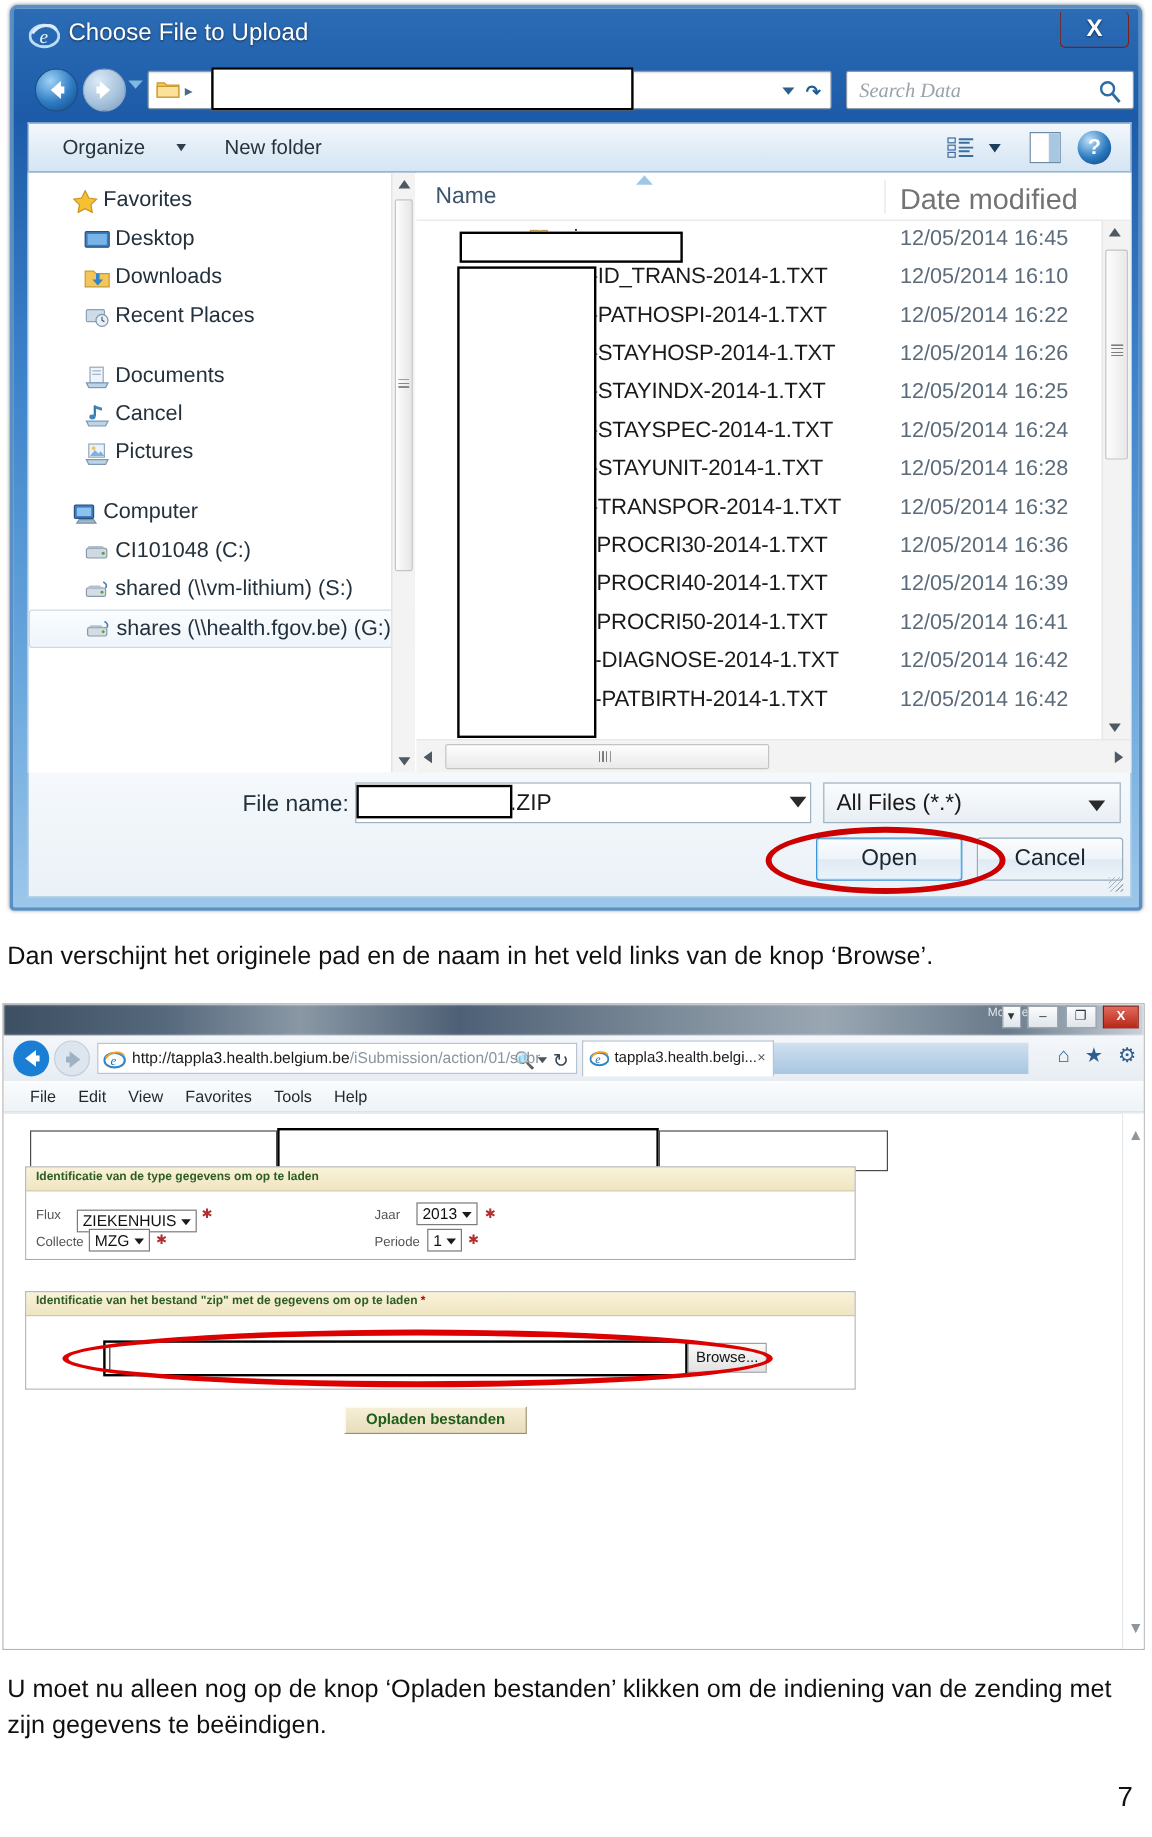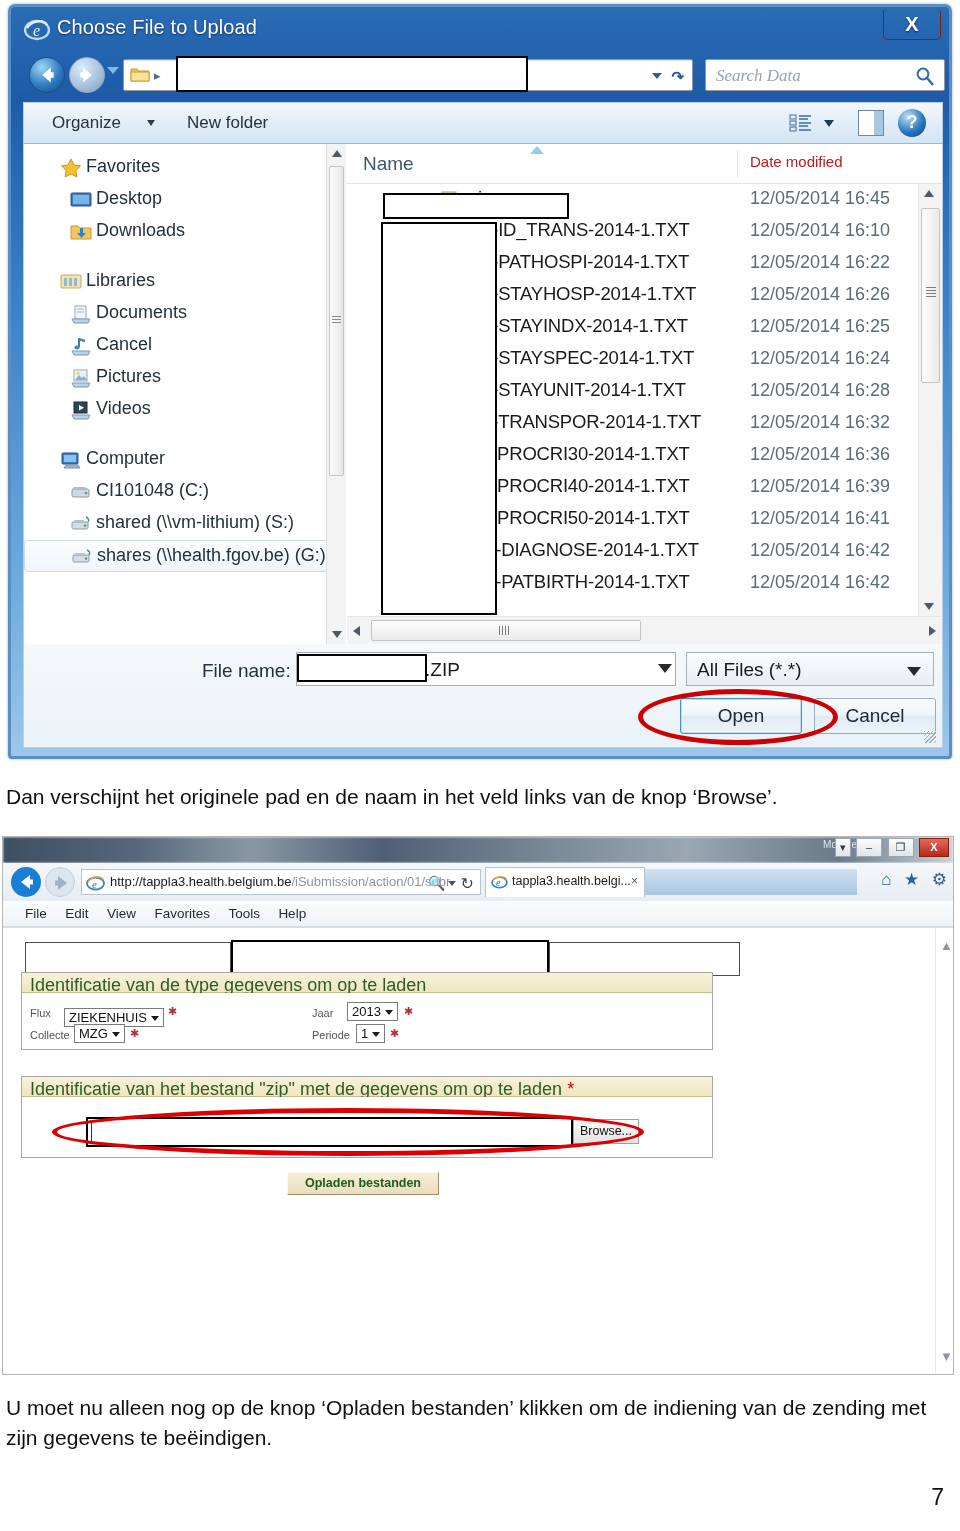--- a/index.html
+++ b/index.html
@@ -133,21 +133,21 @@
   .np-scroll .grip { position:absolute; left:5px; top:172px; width:9px; height:9px;
     background: repeating-linear-gradient(to bottom,#8a8a8a 0 1px,transparent 1px 3px);}
   .arrow-up, .arrow-dn { position:absolute; left:5px; width:0;height:0;
      border-left:5px solid transparent;border-right:5px solid transparent;}
   .arrow-up { top:6px; border-bottom:7px solid #4d5963;}
   .arrow-dn { bottom:6px; border-top:7px solid #4d5963;}
 
   .listpane { position:absolute; left: 323px; top:0; right:0; height: 100%; background:#fff; }
   .lp-head { position:relative; height: 40px; border-bottom:1px solid #e2e6ea; background:#fff;}
   .lp-head .col-name { position:absolute; left: 16px; top: 9px; font-size:19px; color:#3d566e;}
-  .lp-head .col-date { position:absolute; left: 403px; top: 9px; font-size:15px; color:#b91c1c;}
+  .lp-head .col-date { position:absolute; left: 403px; top: 9px; font-size:24px; color:#737373;}
   .lp-head .sortmark { position:absolute; left: 183px; top: 2px; width:0;height:0;
     border-left:7px solid transparent;border-right:7px solid transparent;border-bottom:8px solid #9fc7e8;}
   .lp-head .divider { position:absolute; left: 390px; top: 6px; width:1px; height:28px; background:#e2e6ea;}
   .rows { position:absolute; left:0; top:40px; right:24px; bottom: 28px; overflow:hidden;}
   .row { position: relative; height: 32px; text-decoration: underline; }
   .row .fname { position:absolute; left: 117px; top: 3px; font-size:18.5px; color:#1a1a1a;
     font-family: "Liberation Sans", sans-serif; letter-spacing:-0.2px;}
   .row .fdate { position:absolute; left: 403px; top: 4px; font-size:18px; color:#5b6b7a;}
   .row .zipico { position:absolute; left: 94px; top: 7px; width:18px;height:16px;}
   .lp-vscroll { position:absolute; right:0; top:40px; width:24px; bottom:28px; background:#f3f3f3;
@@ -282,21 +282,21 @@
   .band-b { position:absolute; left: 206px; top:-2px; width: 318px; height: 38px; background:#fff; border:2px solid #000;}
   .band-c { position:absolute; left: 524px; top:0; width: 191px; height:100%; background:#fff; border:1px solid #4c4c4c;}
 
   .fieldset {
     position:absolute; left: 18px; width: 692px; background:#ffffff;
     border:1px solid #a9a9a9;
   }
   .fs-title {
     background: linear-gradient(to bottom,#f8f2d8,#efe5c2);
     border-bottom:1px solid #c9b98c; height: 20px;
-    font-size: 18px; font-weight: normal; color:#2e5d23; padding: 2px 0 0 8px;
+    font-size: 10px; font-weight: bold; color:#2e5d23; padding: 2px 0 0 8px;
     font-family:"Liberation Sans",sans-serif;
   }
   .fs-title .req { color:#cc0000; }
   .fs-body { position:relative; background:#fff; }
 
   .f-lbl { position:absolute; font-size:11px; color:#555; font-family:"Liberation Sans",sans-serif;}
   .f-sel { position:absolute; height: 19px; background:#fff; border:1px solid #7b7b7b;
     font-size: 13px; color:#111; padding: 0 16px 0 4px; line-height:18px; cursor:pointer;
     font-family:"Liberation Sans",sans-serif;}
   .f-sel:after { content:""; position:absolute; right: 4px; top: 7px; width:0;height:0;
@@ -424,34 +424,33 @@
         </div>
         <div class="np-item">
           <span class="np-ico">
             <svg width="22" height="20" viewBox="0 0 22 20">
                 <path d="M1 4 h7 l2 2 h11 v11 H1 Z" fill="#f3c55b" stroke="#c99a2e"></path>
                 <path d="M13 6 v5 h3 l-4.5 5 -4.5-5 h3 V6 Z" fill="#2f86c9"></path>
               </svg>
           </span>
           <span class="np-label">Downloads</span>
         </div>
+        <div class="np-item">
+          <span class="np-ico">
+            <svg width="22" height="20" viewBox="0 0 22 20">
+                <rect x="2" y="4" width="15" height="10" rx="1" fill="#cfdce8" stroke="#8aa1b6"></rect>
+                <circle cx="15" cy="13" r="5" fill="#e7eef5" stroke="#7e95ab"></circle>
+                <path d="M15 10 v3 l2 1" stroke="#44607a" fill="none"></path>
+              </svg>
+          </span>
+          <span class="np-label">Recent Places</span>
+        </div>
 
         <div class="np-gap"></div>
 
-        <div class="np-item root">
-          <span class="np-ico">
-            <svg width="22" height="20" viewBox="0 0 22 20">
-                <rect x="1" y="3" width="20" height="13" rx="1" fill="#f6e3a8" stroke="#c7a85e"></rect>
-                <rect x="4" y="6" width="3" height="8" fill="#8fb9d9"></rect>
-                <rect x="9" y="6" width="3" height="8" fill="#8fb9d9"></rect>
-                <rect x="14" y="6" width="3" height="8" fill="#8fb9d9"></rect>
-              </svg>
-          </span>
-          <span class="np-label">Libraries</span>
-        </div>
         <div class="np-item">
           <span class="np-ico">
             <svg width="22" height="20" viewBox="0 0 22 20">
                 <rect x="5" y="2" width="11" height="13" fill="#eef4fa" stroke="#8fa9bf"></rect>
                 <line x1="7" y1="5" x2="14" y2="5" stroke="#9db5c9"></line>
                 <line x1="7" y1="8" x2="14" y2="8" stroke="#9db5c9"></line>
                 <path d="M2 15 h18 l-2 4 H4 Z" fill="#bcd4e8" stroke="#7e97ad"></path>
               </svg>
           </span>
           <span class="np-label">Documents</span>
@@ -470,30 +469,20 @@
         <div class="np-item">
           <span class="np-ico">
             <svg width="22" height="20" viewBox="0 0 22 20">
                 <rect x="4" y="2" width="13" height="11" fill="#eaf3fb" stroke="#8fa9bf"></rect>
                 <circle cx="8" cy="5.5" r="1.6" fill="#f2c94c"></circle>
                 <path d="M5 12 l4-5 3 3 2-2 3 4 Z" fill="#7fb3dd"></path>
                 <path d="M2 15 h18 l-2 4 H4 Z" fill="#bcd4e8" stroke="#7e97ad"></path>
               </svg>
           </span>
           <span class="np-label">Pictures</span>
-        </div>
-        <div class="np-item">
-          <span class="np-ico">
-            <svg width="22" height="20" viewBox="0 0 22 20">
-                <rect x="4" y="2" width="13" height="11" fill="#2e4456" stroke="#1c2b37"></rect>
-                <path d="M9 5 l5 2.8 -5 2.8 Z" fill="#ffffff"></path>
-                <path d="M2 15 h18 l-2 4 H4 Z" fill="#bcd4e8" stroke="#7e97ad"></path>
-              </svg>
-          </span>
-          <span class="np-label">Videos</span>
         </div>
 
         <div class="np-gap"></div>
 
         <div class="np-item root">
           <span class="np-ico">
             <svg width="22" height="20" viewBox="0 0 22 20">
                 <rect x="2" y="3" width="16" height="11" rx="1" fill="#3e7cc1" stroke="#27507f"></rect>
                 <rect x="4" y="5" width="12" height="7" fill="#8cc2ee"></rect>
                 <path d="M6 15 h12 l2 3 H4 Z" fill="#9fb8cd" stroke="#7b93a8"></path>

